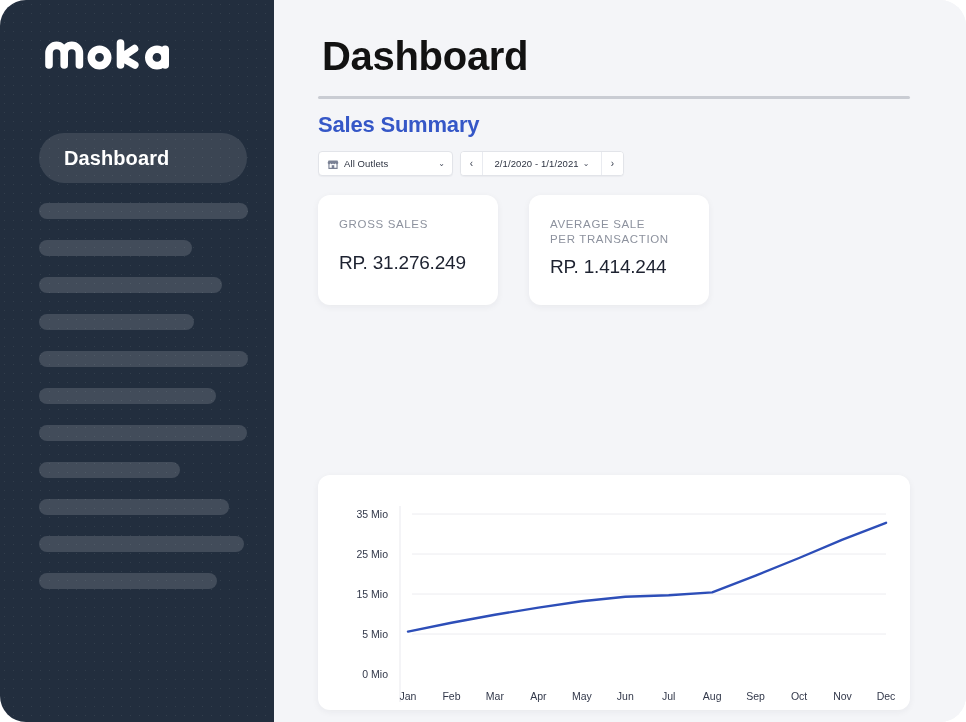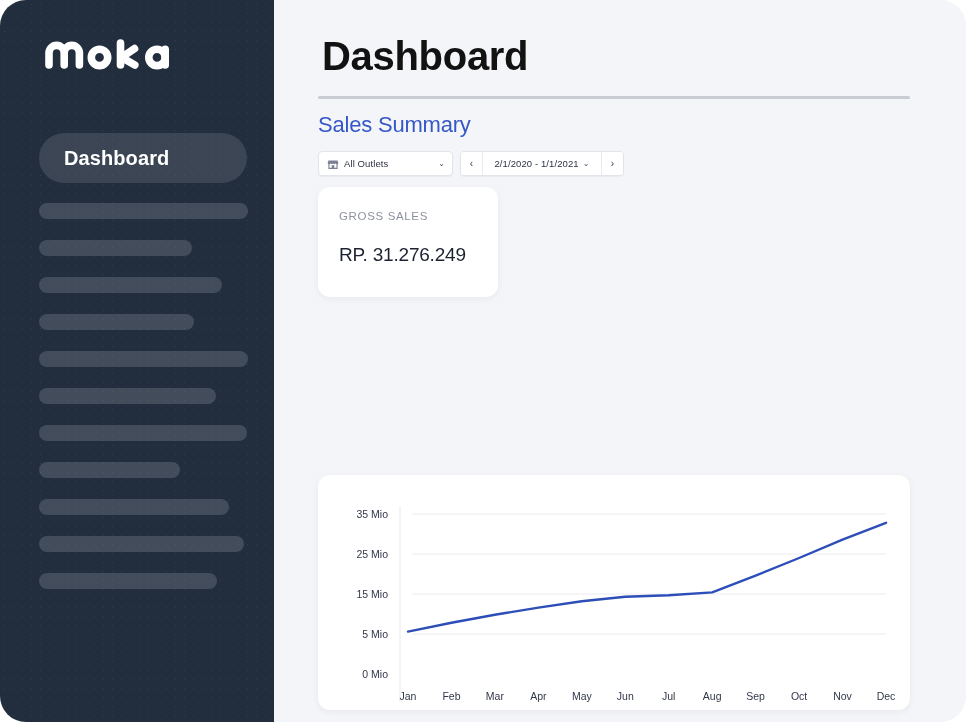--- a/index.html
+++ b/index.html
@@ -102,21 +102,21 @@
     height: 3px;
     background: #c9ccd3;
     border-radius: 2px;
   }
 
   #section-title {
     position: absolute;
     left: 44px;
     top: 112px;
     font-size: 22px;
-    font-weight: 400;
+    font-weight: 700;
     color: #3557c7;
     letter-spacing: -0.2px;
   }
 
   
   #filter-row {
     position: absolute;
     left: 44px;
     top: 151px;
     display: flex;
@@ -184,21 +184,21 @@
     gap: 4px;
     font-size: 9.5px;
     color: #2c3240;
     letter-spacing: 0.1px;
   }
 
   
   #cards {
     position: absolute;
     left: 44px;
-    top: 187px;
+    top: 195px;
     width: 592px;
     display: grid;
     grid-template-columns: repeat(3, 180px);
     gap: 27px 31px;
   }
   .card {
     background: #ffffff;
     border-radius: 12px;
     height: 110px;
     padding: 22px 21px 0 21px;
@@ -320,20 +320,27 @@
     <section id="cards">
 
       <div class="card">
         <div class="card-label">GROSS SALES</div>
         <div class="card-value">RP. 31.276.249</div>
       </div>
 
 
 
 
+      <div class="card two-line">
+        <div class="card-label">
+          <div>AVERAGE SALE</div>
+          <div>PER TRANSACTION</div>
+        </div>
+        <div class="card-value">RP. 1.414.244</div>
+      </div>
 
     </section>
 
     <section id="chart-card">
       <svg id="chart-svg" viewBox="0 0 592 235" aria-hidden="true">
         <g id="chart-grid">
             <line x1="82" x2="82" y1="31" y2="227" class="axis-line"></line>
             <line x1="94" x2="568" y1="159" y2="159" class="gridline"></line>
             <line x1="94" x2="568" y1="119" y2="119" class="gridline"></line>
             <line x1="94" x2="568" y1="79" y2="79" class="gridline"></line>

